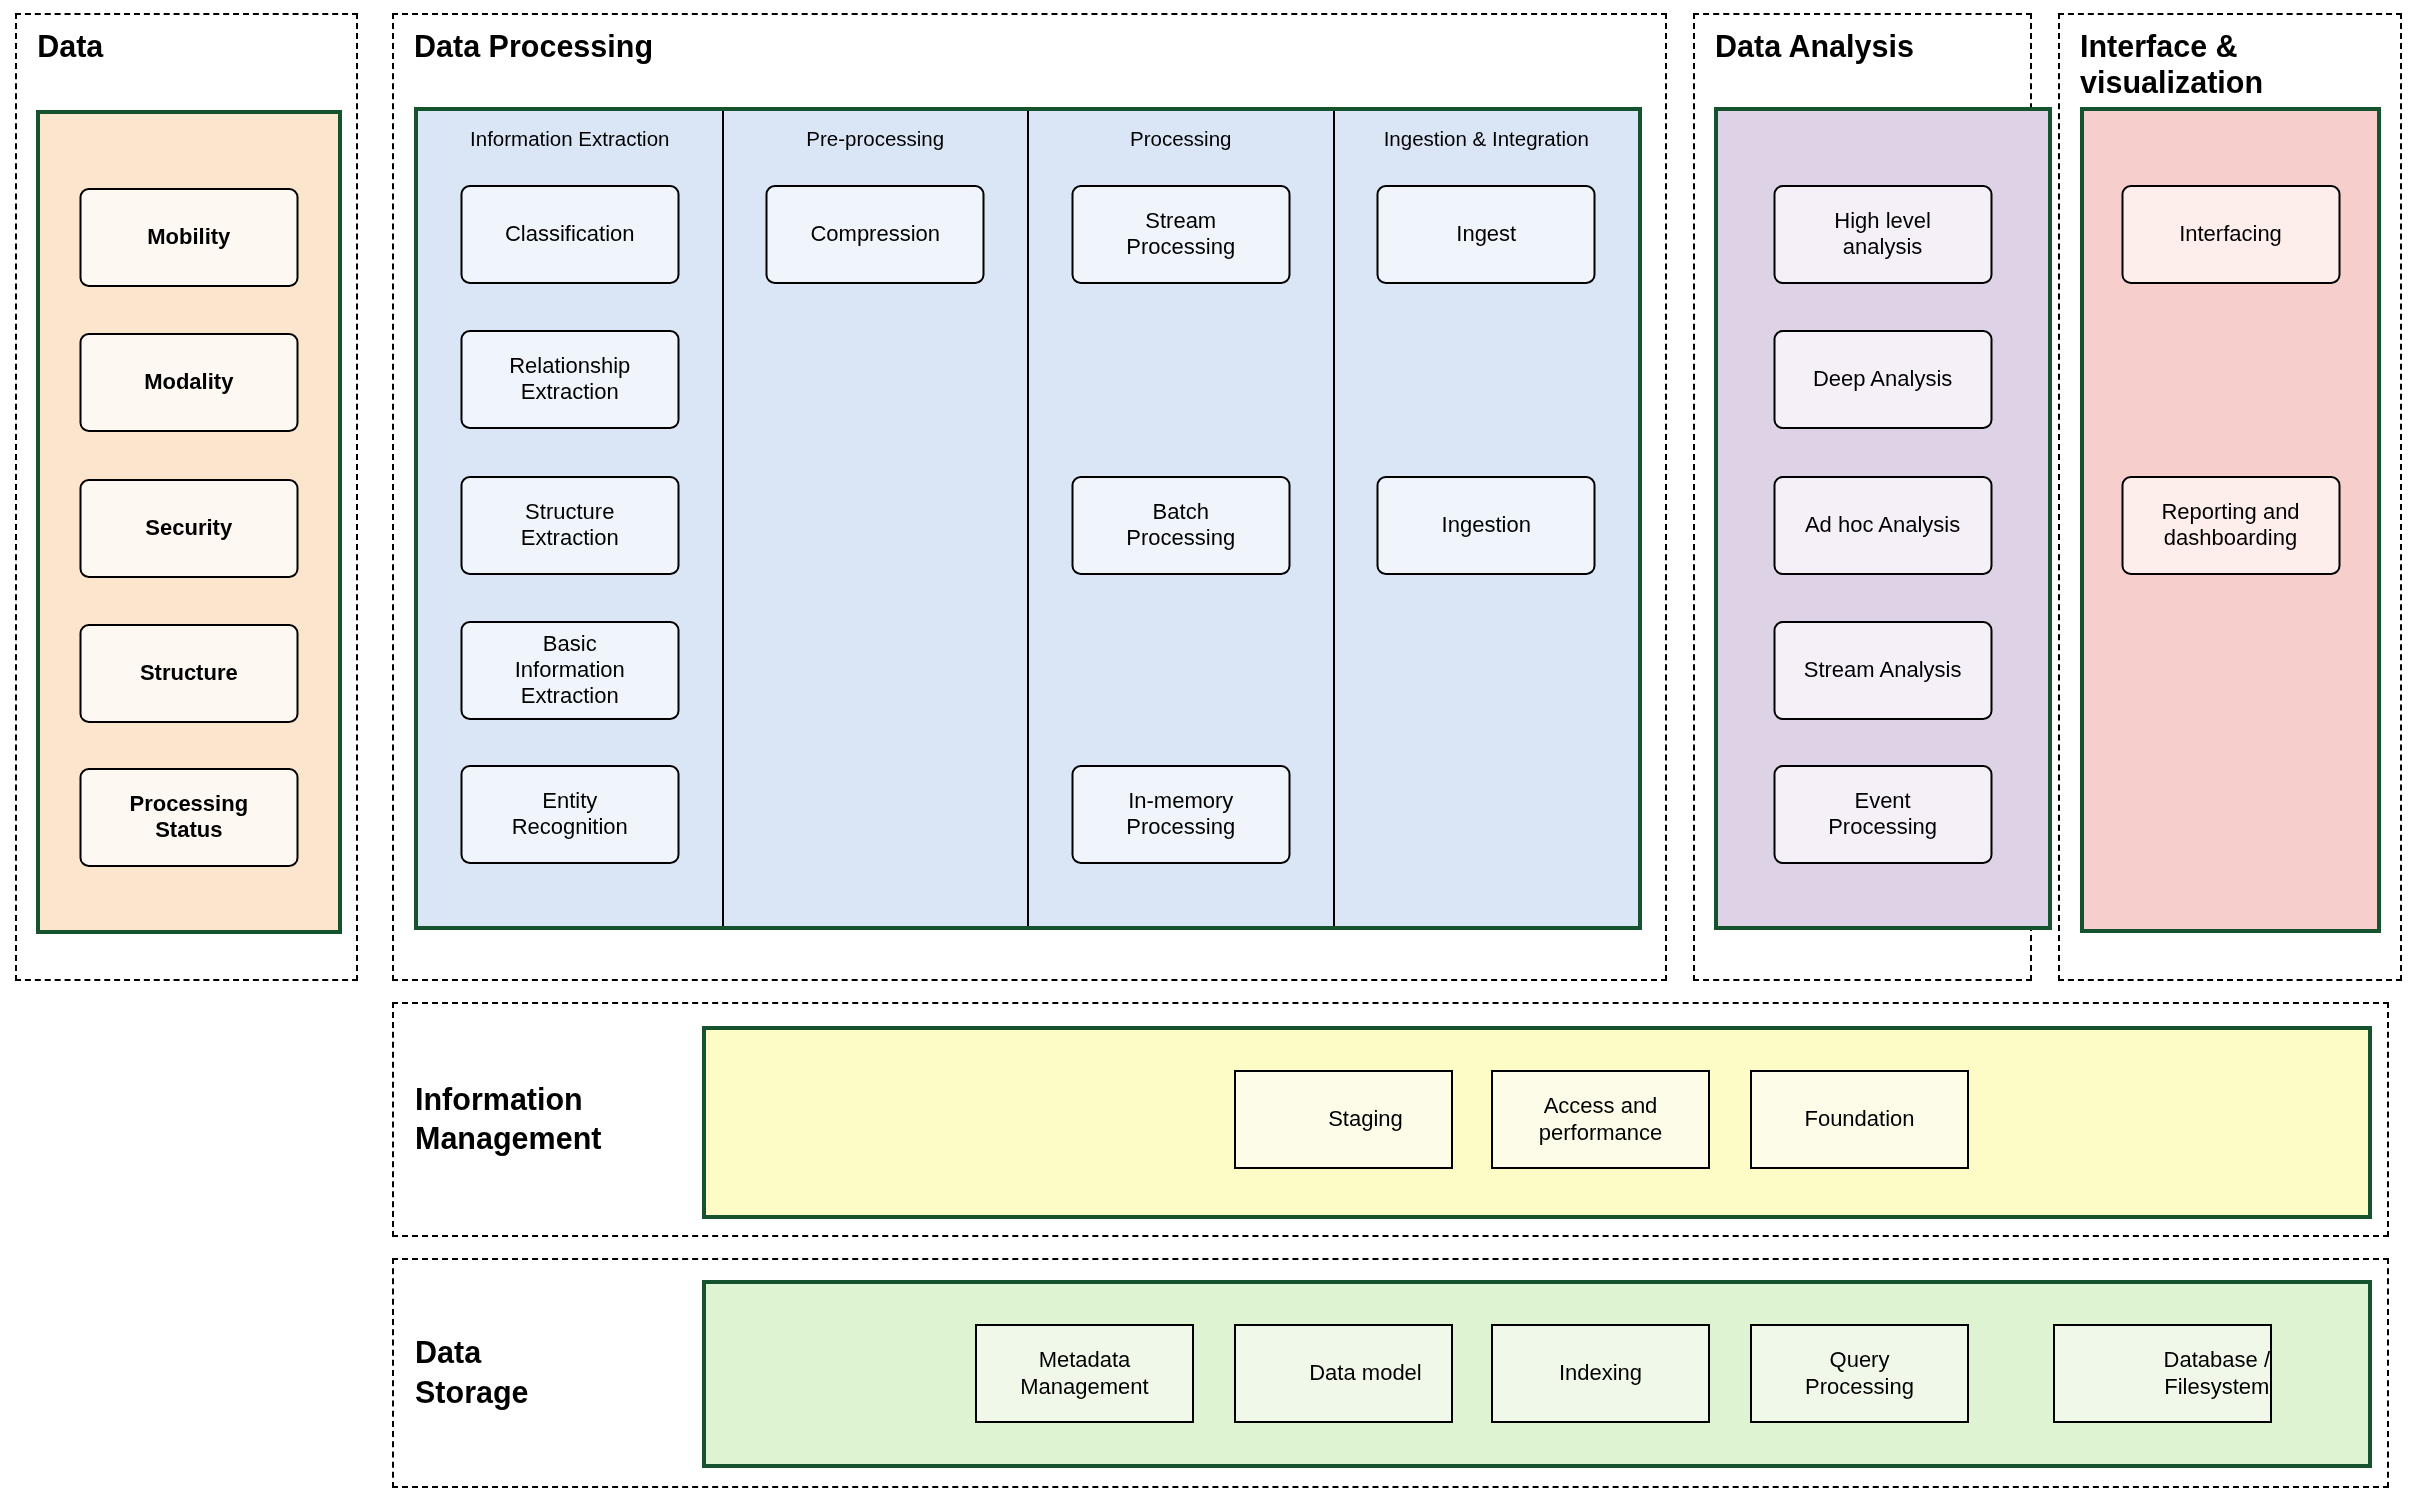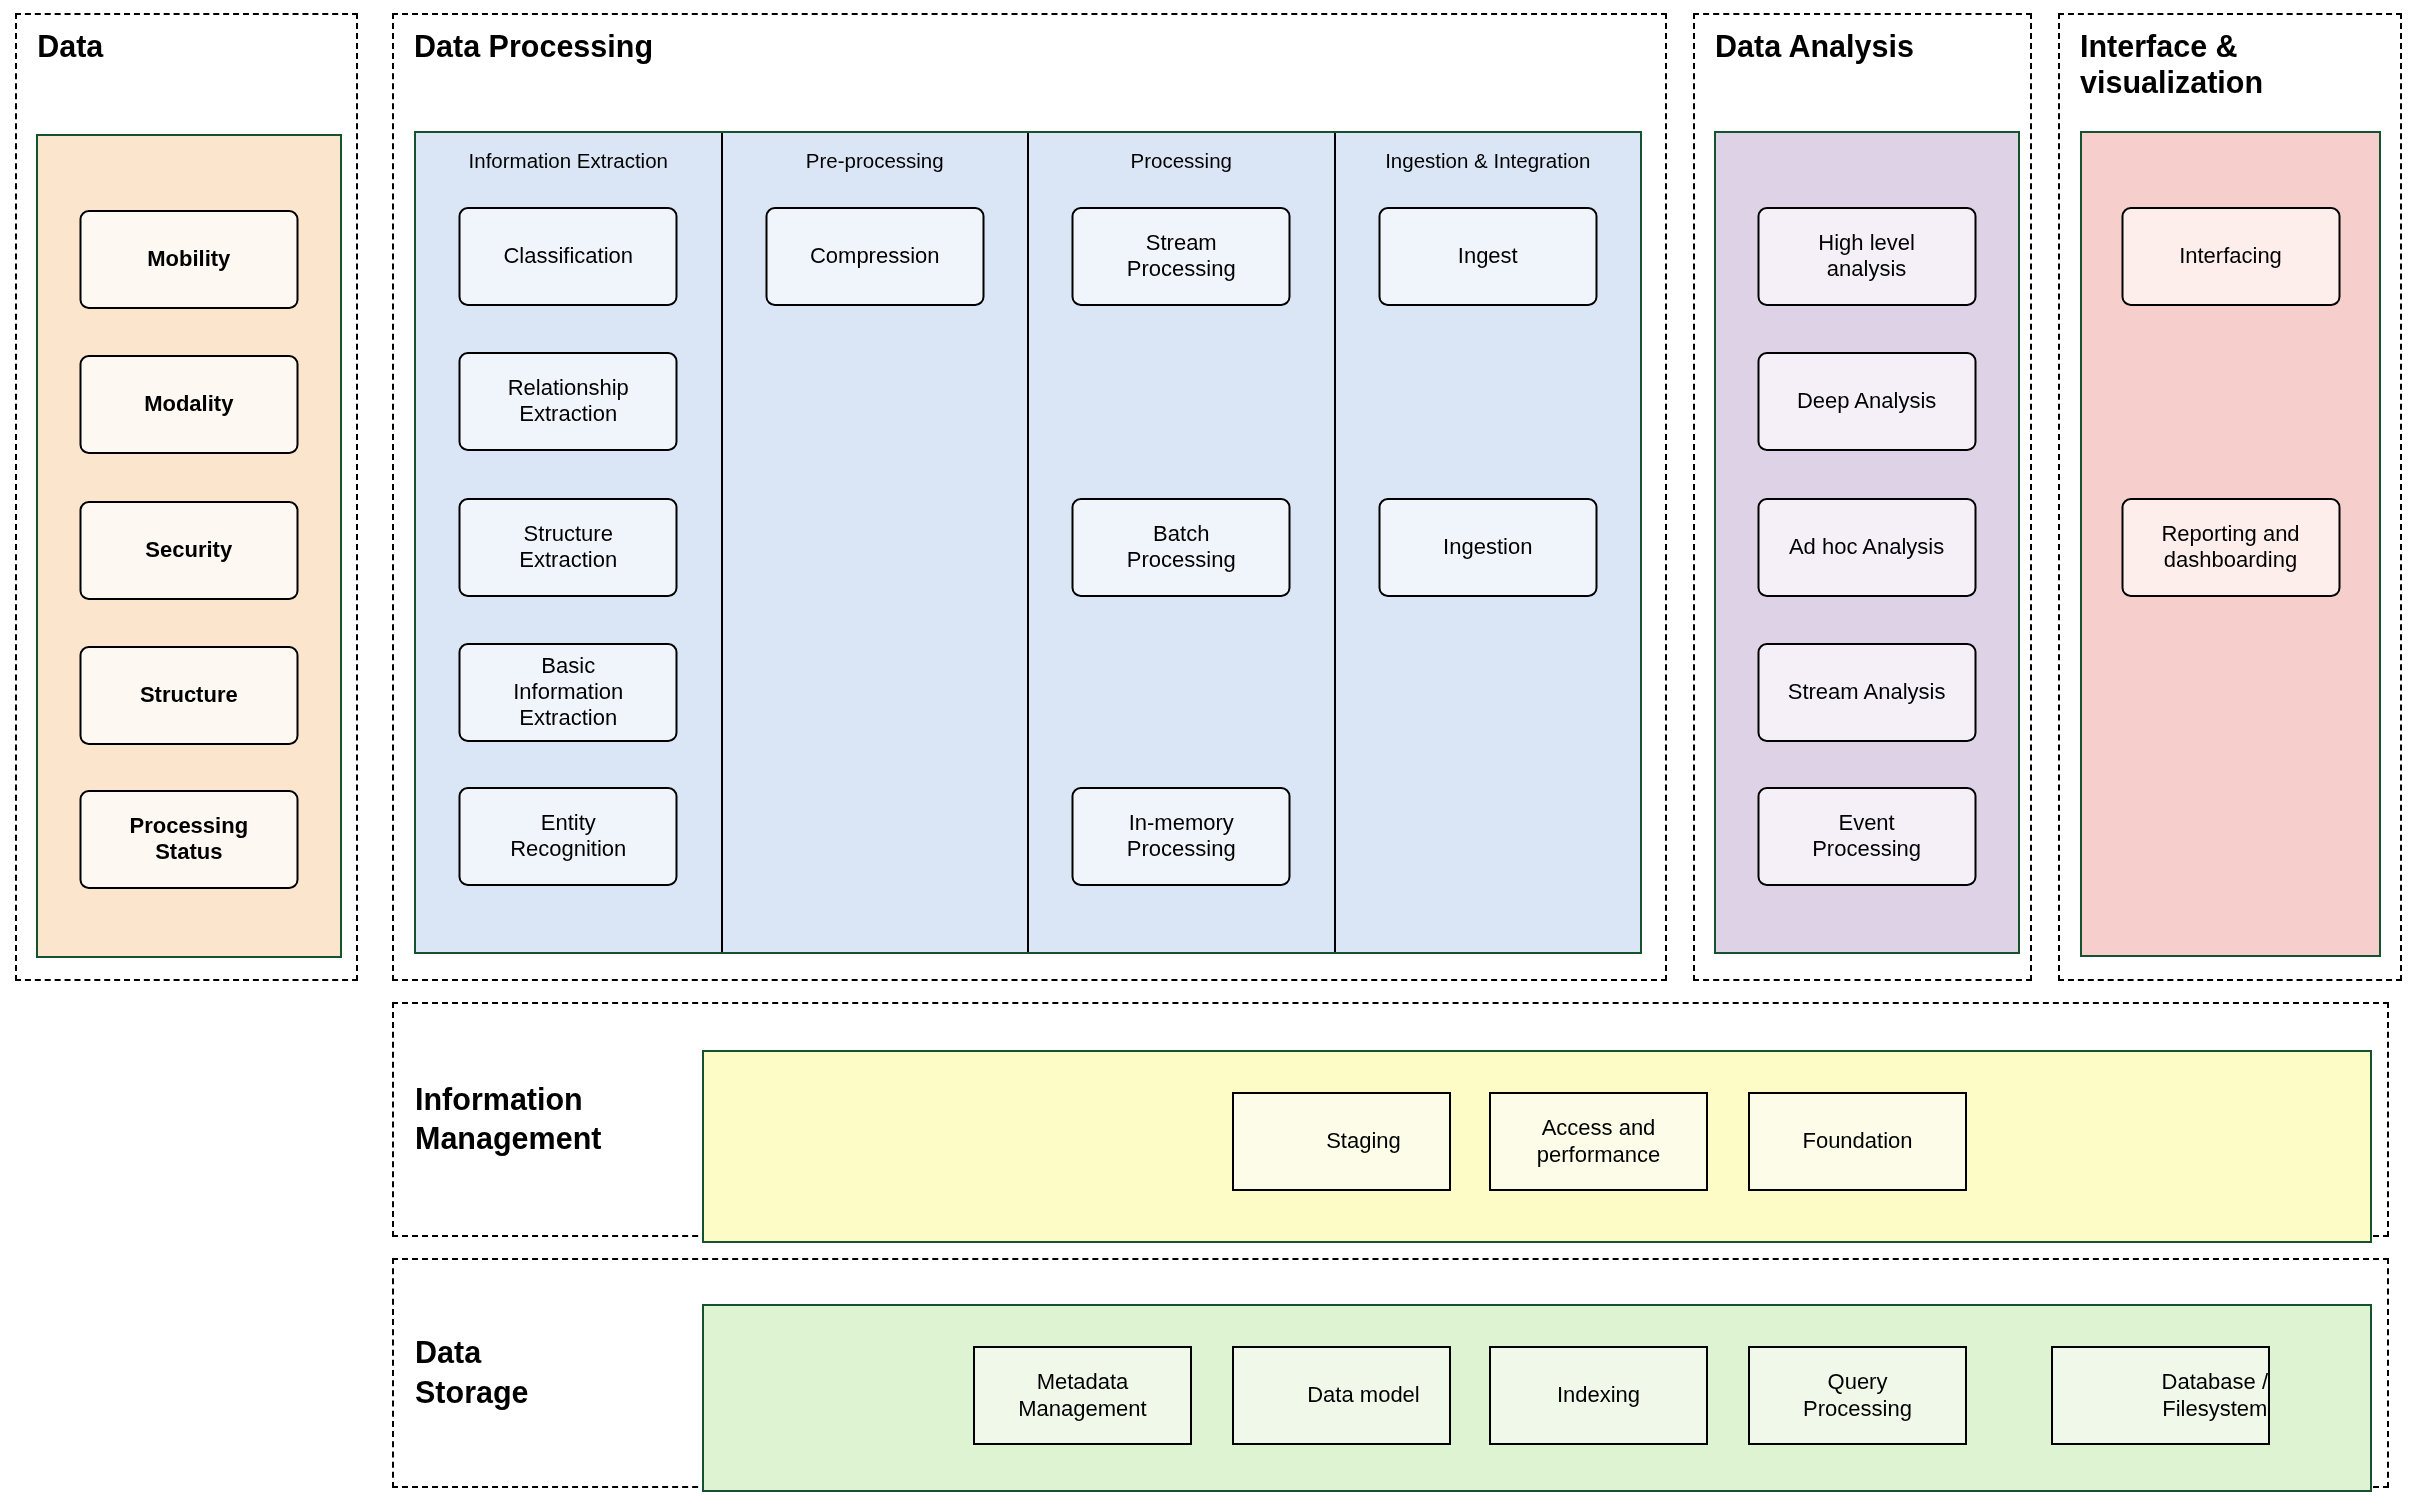--- a/index.html
+++ b/index.html
@@ -36,35 +36,34 @@
     left: 21px;
     top: 50%;
     transform: translateY(-50%);
     font-size: 30.5px;
     font-weight: bold;
     line-height: 1.3;
     white-space: pre-line;
   }
   .panel {
     position: absolute;
-    border: 2px solid #14532d;
+    border: 4px solid #14532d;
     box-sizing: border-box;
-    margin-top: 24px;
   }
   
   #sec-data { left: 15.2px;  top: 12.6px; width: 343px;  height: 968px; }
   #sec-dp   { left: 392px; top: 12.6px; width: 1275px; height: 968px; }
   #sec-da   { left: 1693px;top: 12.6px; width: 339px;  height: 968px; }
   #sec-iv   { left: 2058px;top: 12.6px; width: 344px;  height: 968px; }
   #sec-im   { left: 392px; top: 1002px; width: 1997px; height: 235px; }
   #sec-ds   { left: 392px; top: 1258px; width: 1997px; height: 230px; }
 
   #panel-data { left: 18.6px; top: 95px; width: 306px;  height: 824px; background: var(--orange-bg, #fce5cd); }
   #panel-dp   { left: 20px; top: 92px; width: 1228px; height: 823px; background: var(--blue-bg, #dae6f6); display: flex; }
-  #panel-da   { left: 18.6px; top: 92px; width: 306px;  height: 823px; background: var(--purple-bg, #ddd2e6); }
+  #panel-da   { left: 18.6px; top: 92px; width: 338px;  height: 823px; background: var(--purple-bg, #ddd2e6); }
   #panel-iv   { left: 20px; top: 92px; width: 301px;  height: 826px; background: var(--pink-bg, #f6cfcc); }
   #panel-im   { left: 308px; top: 22px; width: 1670px; height: 193px; background: var(--yellow-bg, #fdfcc6); }
   #panel-ds   { left: 308px; top: 20px; width: 1670px; height: 188px; background: var(--green-bg, #def3d2); }
 
   .dp-col { flex: 1 1 0; position: relative; }
   .dp-col + .dp-col { border-left: 2px solid #000000; }
   .col-header {
     position: absolute;
     top: 16px; left: 0; right: 0;
     text-align: center;

